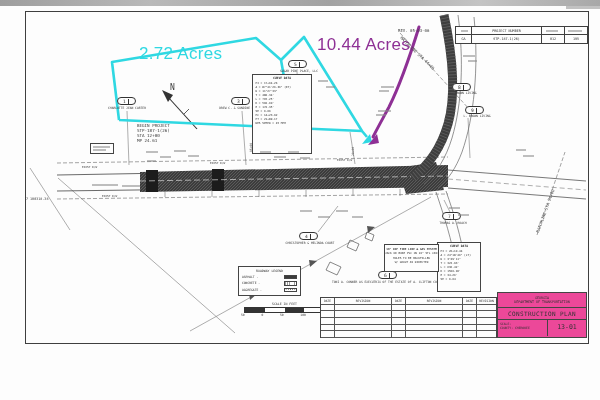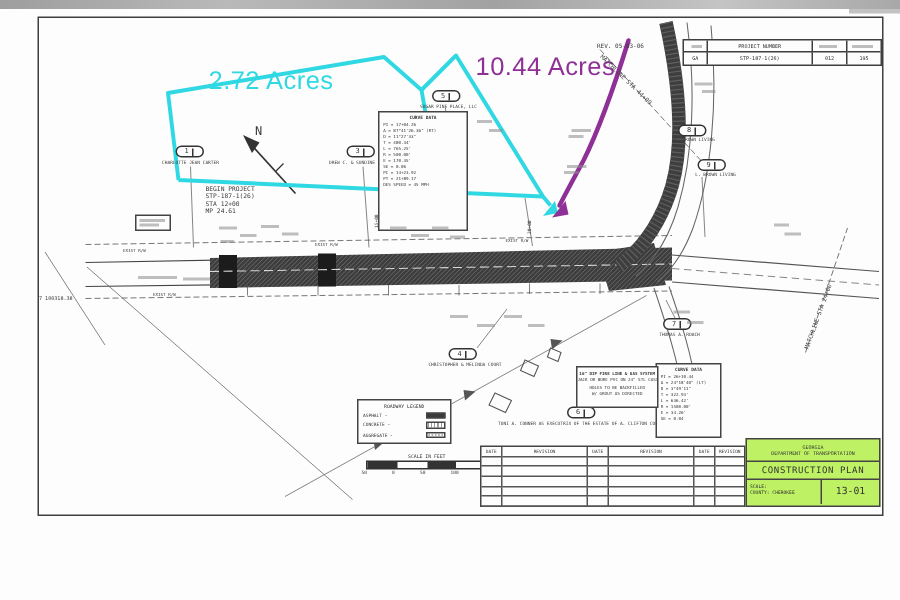--- a/index.html
+++ b/index.html
@@ -53,21 +53,21 @@
   .scale-bar{margin:1px 8px 0;height:3.5px;border:.6px solid #333;display:flex;}
   .scale-bar i{flex:1;} .scale-bar i:nth-child(odd){background:#333;}
   .scale-ticks{display:flex;justify-content:space-between;font-size:3px;font-family:"DejaVu Sans Mono",monospace;margin:0 5px;}
   
   .rev-table{position:absolute;left:320px;top:297px;width:177px;height:41px;border:1px solid #444;background:#fdfdfd;
              display:grid;grid-template-columns:14px 57px 14px 57px 14px 1fr;grid-auto-rows:6.7px;box-sizing:border-box;}
   .rev-table .rc{border-right:.6px solid #555;border-bottom:.6px solid #555;font-family:"DejaVu Sans Mono",monospace;
                  font-size:3px;text-align:center;line-height:6.5px;overflow:hidden;}
   .rev-table .rc:nth-child(6n){border-right:none;}
   
-  .title-block{position:absolute;left:497px;top:292px;width:90px;height:46px;border:1px solid #444;background:#bef264;box-sizing:border-box;}
+  .title-block{position:absolute;left:497px;top:292px;width:90px;height:46px;border:1px solid #444;background:#ec4899;box-sizing:border-box;}
   .tb-agency{height:15px;border-bottom:.7px solid #444;text-align:center;font-size:3.3px;line-height:4.4px;
              padding-top:2.5px;font-family:"DejaVu Sans Mono",monospace;box-sizing:border-box;}
   .tb-title{height:12px;border-bottom:.7px solid #444;text-align:center;font-size:6px;line-height:11px;
             letter-spacing:.4px;font-family:"DejaVu Sans Mono",monospace;box-sizing:border-box;}
   .tb-bottom{display:flex;height:16px;}
   .tb-left{width:50px;border-right:.7px solid #444;font-size:3.1px;line-height:4.4px;padding:1.5px 0 0 2px;
            font-family:"DejaVu Sans Mono",monospace;box-sizing:border-box;}
   .tb-sheet{flex:1;text-align:center;font-size:6.5px;line-height:14px;font-family:"DejaVu Sans Mono",monospace;}
 </style>
 </head>

